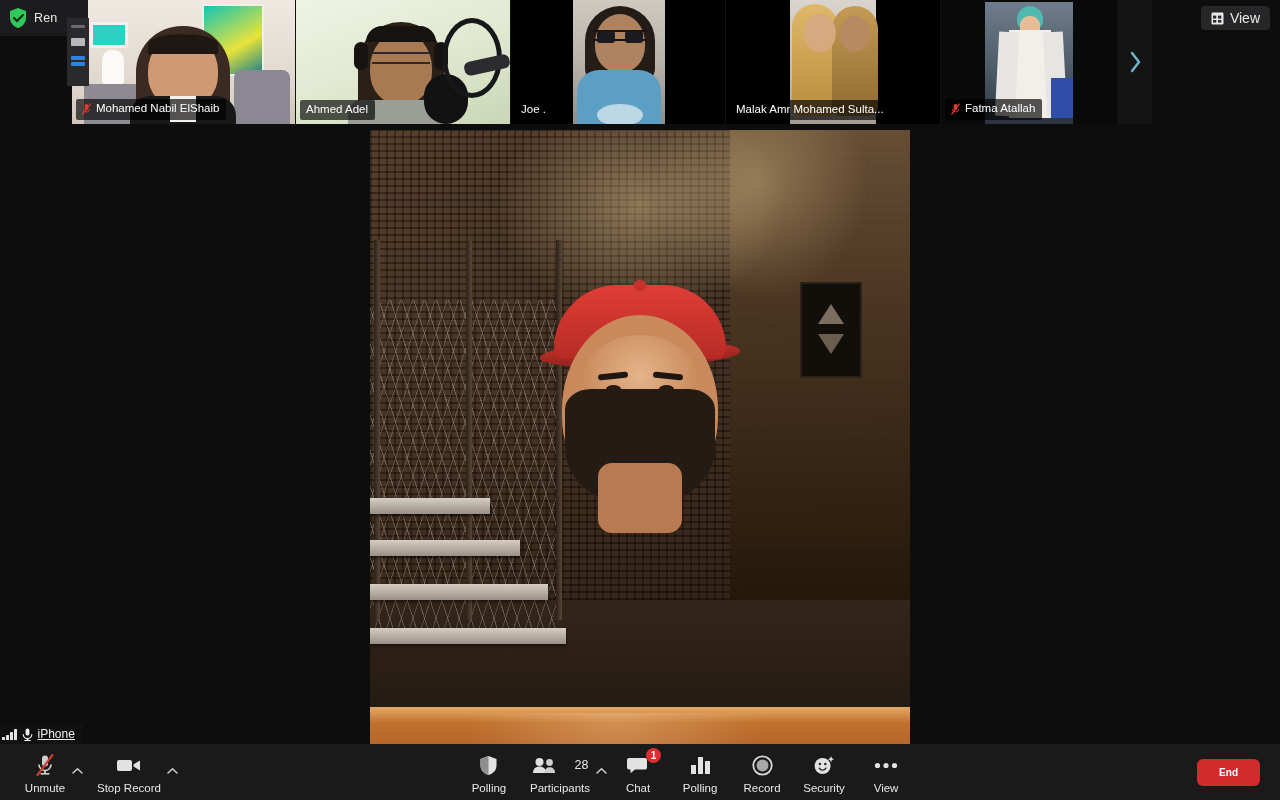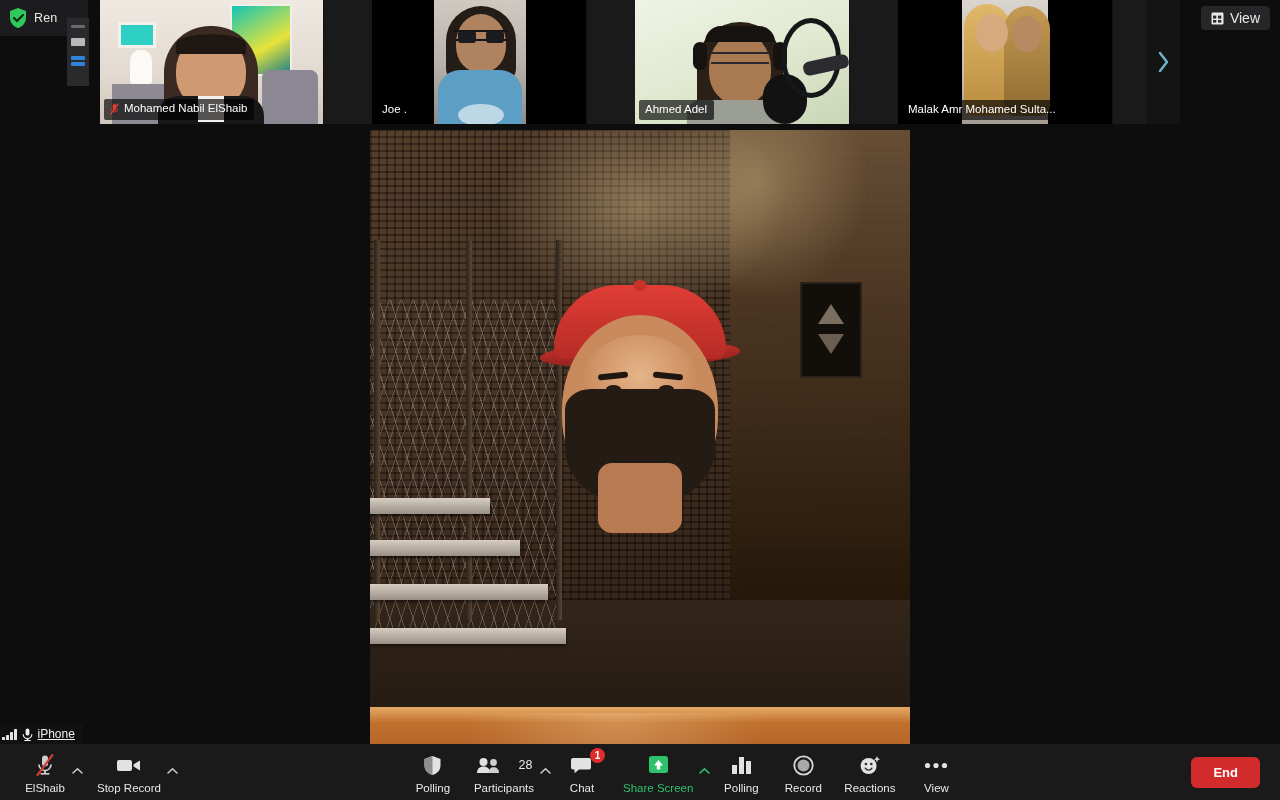--- a/index.html
+++ b/index.html
@@ -37,22 +37,22 @@
   }
   .wc { width:14px; height:5px; border-radius:1px; }
   .wc.dash { background:#6a6a6e; height:3px; }
   .wc.box  { background:#b8b8bb; height:8px; border-radius:1px; }
   .wc.bars { background:transparent; height:11px; width:14px;
              display:flex; flex-direction:column; gap:2px; }
   .wc.bars i { display:block; height:4px; background:#2f83d8; border-radius:1px; }
 
   
   .filmstrip {
-    position:absolute; left:100px; top:0; width:1080px; height:124px;
-    background:#1a1a1a; display:flex; z-index:30;gap:48px;
+    position:absolute; left:72px; top:0; width:1080px; height:124px;
+    background:#1a1a1a; display:flex; z-index:30;
   }
   .thumb {
     position:relative; height:124px; overflow:hidden; flex:0 0 auto;
     background:#000; border-right:1px solid #121212;
   }
   .thumb .vid { position:absolute; inset:0; }
   .thumb .namechip {
     position:absolute; left:4px; bottom:4px;
     background:rgba(0,0,0,.66); color:#fff;
     font-size:11.5px; line-height:1; padding:4px 7px 5px 6px;
@@ -262,21 +262,21 @@
 
   .badge {
     position:absolute; top:1px; right:8px; min-width:15px; height:15px;
     background:#e02d2d; color:#fff; border-radius:9px;
     font-size:10px; font-weight:bold; line-height:15px; text-align:center;
     padding:0 3px;
   }
 
   .end-btn {
     background:#d22b2b; color:#fff; border:none; border-radius:6px;
-    font-size:13px; font-weight:bold; padding:8px 22px; cursor:pointer;
+    font-size:10px; font-weight:bold; padding:8px 22px; cursor:pointer;
     font-family:"Liberation Sans", sans-serif;
   }
 
   
   .view-btn {
     position:absolute; right:10px; top:6px; height:24px;
     background:rgba(40,40,42,.92); color:#e8e8e8;
     display:flex; align-items:center; gap:6px; padding:0 10px;
     border-radius:4px; font-size:14px; cursor:pointer; z-index:50;
   }
@@ -324,66 +324,85 @@
         <svg class="mutedmic" viewBox="0 0 10 13">
           <rect x="3" y="1" width="4" height="7" rx="2" fill="#e03b30"></rect>
           <path d="M1.6 6.4 a3.4 3.4 0 0 0 6.8 0" stroke="#e03b30" stroke-width="1.1" fill="none"></path>
           <line x1="0.6" y1="12.4" x2="9.4" y2="0.6" stroke="#e03b30" stroke-width="1.4"></line>
         </svg>
         <span class="nm">Mohamed Nabil ElShaib</span>
       </div>
     </div>
 
     <div class="thumb" style="width:215px">
-      <div class="vid" style="background:#000;">
-        <div style="position:absolute;left:62px;top:0;width:92px;height:124px;background:linear-gradient(180deg,#cfc9c2,#b9b2aa 50%,#8f8c88 100%)"></div>
-        <div style="position:absolute;left:74px;top:6px;width:70px;height:76px;background:#241c16;border-radius:36px 36px 14px 14px"></div>
-        <div style="position:absolute;left:84px;top:14px;width:50px;height:58px;background:#b08360;border-radius:50% 50% 44% 44%"></div>
-        <div style="position:absolute;left:82px;top:30px;width:54px;height:11px;border-top:2.5px solid #141418;border-bottom:2.5px solid #141418"></div>
-        <div style="position:absolute;left:86px;top:31px;width:18px;height:12px;background:#1a1a1f;border-radius:3px"></div>
-        <div style="position:absolute;left:114px;top:31px;width:18px;height:12px;background:#1a1a1f;border-radius:3px"></div>
-        <div style="position:absolute;left:66px;top:70px;width:84px;height:54px;background:#5d9fc4;border-radius:22px 22px 0 0"></div>
-        <div style="position:absolute;left:86px;top:104px;width:46px;height:22px;background:#bcd7e6;border-radius:50%"></div>
-      </div>
-      <div class="namechip">
-        <span class="nm">Joe .</span>
-      </div>
-    </div>
-
-    <div class="thumb" style="width:215px">
       <div class="vid" style="background:linear-gradient(160deg,#eef4e4 0%,#dfe8cf 55%,#c9d6b6 100%);">
         <div style="position:absolute;left:62px;top:22px;width:86px;height:102px;background:#2a2018;border-radius:44px 44px 12px 12px"></div>
         <div style="position:absolute;left:74px;top:32px;width:62px;height:72px;background:#a97a52;border-radius:50% 50% 44% 44%"></div>
         <div style="position:absolute;left:58px;top:42px;width:14px;height:28px;background:#15120f;border-radius:7px"></div>
         <div style="position:absolute;left:138px;top:42px;width:14px;height:28px;background:#15120f;border-radius:7px"></div>
         <div style="position:absolute;left:70px;top:26px;width:70px;height:16px;background:#15120f;border-radius:24px 24px 0 0"></div>
         <div style="position:absolute;left:76px;top:52px;width:58px;height:12px;border-top:2.5px solid #2a2a2e;border-bottom:2.5px solid #2a2a2e"></div>
         <div style="position:absolute;left:52px;top:100px;width:104px;height:24px;background:#9a9e95;border-radius:14px 14px 0 0"></div>
         <div style="position:absolute;left:128px;top:74px;width:44px;height:50px;background:#121212;border-radius:22px"></div>
         <div style="position:absolute;left:146px;top:18px;width:60px;height:80px;border:5px solid #17171a;border-radius:50%"></div>
         <div style="position:absolute;left:168px;top:58px;width:46px;height:14px;background:#2b2b30;border-radius:6px;transform:rotate(-12deg)"></div>
       </div>
       <div class="namechip">
         <span class="nm">Ahmed Adel</span>
       </div>
     </div>
 
     <div class="thumb" style="width:215px">
       <div class="vid" style="background:#000;">
+        <div style="position:absolute;left:62px;top:0;width:92px;height:124px;background:linear-gradient(180deg,#cfc9c2,#b9b2aa 50%,#8f8c88 100%)"></div>
+        <div style="position:absolute;left:74px;top:6px;width:70px;height:76px;background:#241c16;border-radius:36px 36px 14px 14px"></div>
+        <div style="position:absolute;left:84px;top:14px;width:50px;height:58px;background:#b08360;border-radius:50% 50% 44% 44%"></div>
+        <div style="position:absolute;left:82px;top:30px;width:54px;height:11px;border-top:2.5px solid #141418;border-bottom:2.5px solid #141418"></div>
+        <div style="position:absolute;left:86px;top:31px;width:18px;height:12px;background:#1a1a1f;border-radius:3px"></div>
+        <div style="position:absolute;left:114px;top:31px;width:18px;height:12px;background:#1a1a1f;border-radius:3px"></div>
+        <div style="position:absolute;left:66px;top:70px;width:84px;height:54px;background:#5d9fc4;border-radius:22px 22px 0 0"></div>
+        <div style="position:absolute;left:86px;top:104px;width:46px;height:22px;background:#bcd7e6;border-radius:50%"></div>
+      </div>
+      <div class="namechip">
+        <span class="nm">Joe .</span>
+      </div>
+    </div>
+
+    <div class="thumb" style="width:215px">
+      <div class="vid" style="background:#000;">
         <div style="position:absolute;left:64px;top:0;width:86px;height:124px;background:linear-gradient(180deg,#d9d4cd,#c3bcb3 60%,#a59d94 100%)"></div>
         <div style="position:absolute;left:66px;top:4px;width:46px;height:112px;background:linear-gradient(180deg,#e0b86a,#b98b3e);border-radius:24px 24px 10px 10px"></div>
         <div style="position:absolute;left:106px;top:6px;width:46px;height:110px;background:linear-gradient(180deg,#c59a54,#8e6a2e);border-radius:24px 24px 10px 10px"></div>
         <div style="position:absolute;left:78px;top:14px;width:32px;height:38px;background:#d8a87e;border-radius:50%"></div>
         <div style="position:absolute;left:114px;top:16px;width:30px;height:36px;background:#b98a62;border-radius:50%"></div>
       </div>
       <div class="namechip">
         <span class="nm">Malak Amr Mohamed Sulta...</span>
       </div>
     </div>
 
+    <div class="thumb" style="width:177px">
+      <div class="vid" style="background:#0a0a0a;">
+        <div style="position:absolute;left:44px;top:2px;width:88px;height:122px;background:linear-gradient(180deg,#6f7d8c,#4d5a68 55%,#2b3440 100%)"></div>
+        <div style="position:absolute;left:76px;top:6px;width:26px;height:22px;background:#4fb8b0;border-radius:13px 13px 6px 6px"></div>
+        <div style="position:absolute;left:79px;top:16px;width:20px;height:22px;background:#e8bd96;border-radius:9px"></div>
+        <div style="position:absolute;left:68px;top:30px;width:42px;height:88px;background:#f2efe9"></div>
+        <div style="position:absolute;left:56px;top:32px;width:20px;height:84px;background:#e6e5e2;transform:rotate(3deg)"></div>
+        <div style="position:absolute;left:104px;top:32px;width:20px;height:84px;background:#e6e5e2;transform:rotate(-3deg)"></div>
+        <div style="position:absolute;left:110px;top:78px;width:22px;height:40px;background:#2f4ea8"></div>
+      </div>
+      <div class="namechip">
+        <svg class="mutedmic" viewBox="0 0 10 13">
+          <rect x="3" y="1" width="4" height="7" rx="2" fill="#e03b30"></rect>
+          <path d="M1.6 6.4 a3.4 3.4 0 0 0 6.8 0" stroke="#e03b30" stroke-width="1.1" fill="none"></path>
+          <line x1="0.6" y1="12.4" x2="9.4" y2="0.6" stroke="#e03b30" stroke-width="1.4"></line>
+        </svg>
+        <span class="nm">Fatma Atallah</span>
+      </div>
+    </div>
 
     <div class="film-next">
       <svg width="14" height="24" viewBox="0 0 14 24">
         <path d="M4 3 L11 12 L4 21" stroke="#6fb7cf" stroke-width="2.4" fill="none" stroke-linecap="round" stroke-linejoin="round"></path>
       </svg>
     </div>
   </div>
 
   <div class="view-btn">
     <svg width="13" height="13" viewBox="0 0 13 13">
@@ -467,21 +486,21 @@
         <div class="tbitem">
           <span class="tbicon">
             <svg width="20" height="24" viewBox="0 0 20 24">
               <rect x="7" y="2.5" width="6" height="11" rx="3" fill="#cfcfcf"></rect>
               <path d="M4 11.5 a6 6 0 0 0 12 0" stroke="#cfcfcf" stroke-width="1.7" fill="none"></path>
               <rect x="9.1" y="17" width="1.8" height="3.4" fill="#cfcfcf"></rect>
               <rect x="5.6" y="20" width="8.8" height="1.6" fill="#cfcfcf"></rect>
               <line x1="2.5" y1="22" x2="17.5" y2="2" stroke="#d03b32" stroke-width="2.1" stroke-linecap="round"></line>
             </svg>
           </span>
-          <span class="tblabel">ElShaib</span>
+          <span class="tblabel">Unmute</span>
         </div>
         <span class="caret">
           <svg width="11" height="8" viewBox="0 0 11 8">
               <path d="M1 6 L5.5 1.8 L10 6" stroke="#cfcfcf" stroke-width="1.5" fill="none" stroke-linecap="round" stroke-linejoin="round"></path>
             </svg>
         </span>
       </div>
 
       <div class="tbgroup">
         <div class="tbitem">
@@ -536,36 +555,20 @@
       <div class="tbitem">
         <span class="tbicon">
           <svg width="22" height="19" viewBox="0 0 22 19">
             <path d="M2 2 H18 A2 2 0 0 1 20 4 V11.5 A2 2 0 0 1 18 13.5 H8 L3.5 17.2 V13.5 H2 A2 2 0 0 1 0 11.5 V4 A2 2 0 0 1 2 2 Z" fill="#e2e2e2"></path>
           </svg>
         </span>
         <span class="badge">1</span>
         <span class="tblabel">Chat</span>
       </div>
 
-      <div class="tbgroup">
-        <div class="tbitem green">
-          <span class="tbicon">
-            <svg width="23" height="21" viewBox="0 0 23 21">
-              <rect x="2" y="1" width="19" height="17" rx="2.5" fill="#2dc26b"></rect>
-              <path d="M11.5 5 L16 10.5 H13.2 V14.5 H9.8 V10.5 H7 Z" fill="#ffffff"></path>
-            </svg>
-          </span>
-          <span class="tblabel">Share Screen</span>
-        </div>
-        <span class="caret green">
-          <svg width="11" height="8" viewBox="0 0 11 8">
-              <path d="M1 6 L5.5 1.8 L10 6" stroke="#2dc26b" stroke-width="1.6" fill="none" stroke-linecap="round" stroke-linejoin="round"></path>
-            </svg>
-        </span>
-      </div>
 
       <div class="tbitem">
         <span class="tbicon">
           <svg width="21" height="19" viewBox="0 0 21 19">
             <rect x="1" y="9" width="5" height="9" fill="#e2e2e2"></rect>
             <rect x="8" y="1" width="5" height="17" fill="#e2e2e2"></rect>
             <rect x="15" y="5" width="5" height="13" fill="#e2e2e2"></rect>
           </svg>
         </span>
         <span class="tblabel">Polling</span>
@@ -584,21 +587,21 @@
       <div class="tbitem">
         <span class="tbicon">
           <svg width="22" height="21" viewBox="0 0 22 21">
             <circle cx="9.6" cy="11" r="8" fill="#e2e2e2"></circle>
             <circle cx="6.9" cy="9" r="1.3" fill="#2a2a2a"></circle>
             <circle cx="12.3" cy="9" r="1.3" fill="#2a2a2a"></circle>
             <path d="M6.3 13.2 a3.8 3.8 0 0 0 6.6 0" stroke="#2a2a2a" stroke-width="1.4" fill="none" stroke-linecap="round"></path>
             <path d="M18 1 L18.9 3.3 L21.2 4.2 L18.9 5.1 L18 7.4 L17.1 5.1 L14.8 4.2 L17.1 3.3 Z" fill="#e2e2e2"></path>
           </svg>
         </span>
-        <span class="tblabel">Reactions</span>
+        <span class="tblabel">Security</span>
       </div>
 
       <div class="tbitem">
         <span class="tbicon">
           <svg width="24" height="7" viewBox="0 0 24 7">
             <circle cx="3.5" cy="3.5" r="2.6" fill="#e2e2e2"></circle>
             <circle cx="12" cy="3.5" r="2.6" fill="#e2e2e2"></circle>
             <circle cx="20.5" cy="3.5" r="2.6" fill="#e2e2e2"></circle>
           </svg>
         </span>

